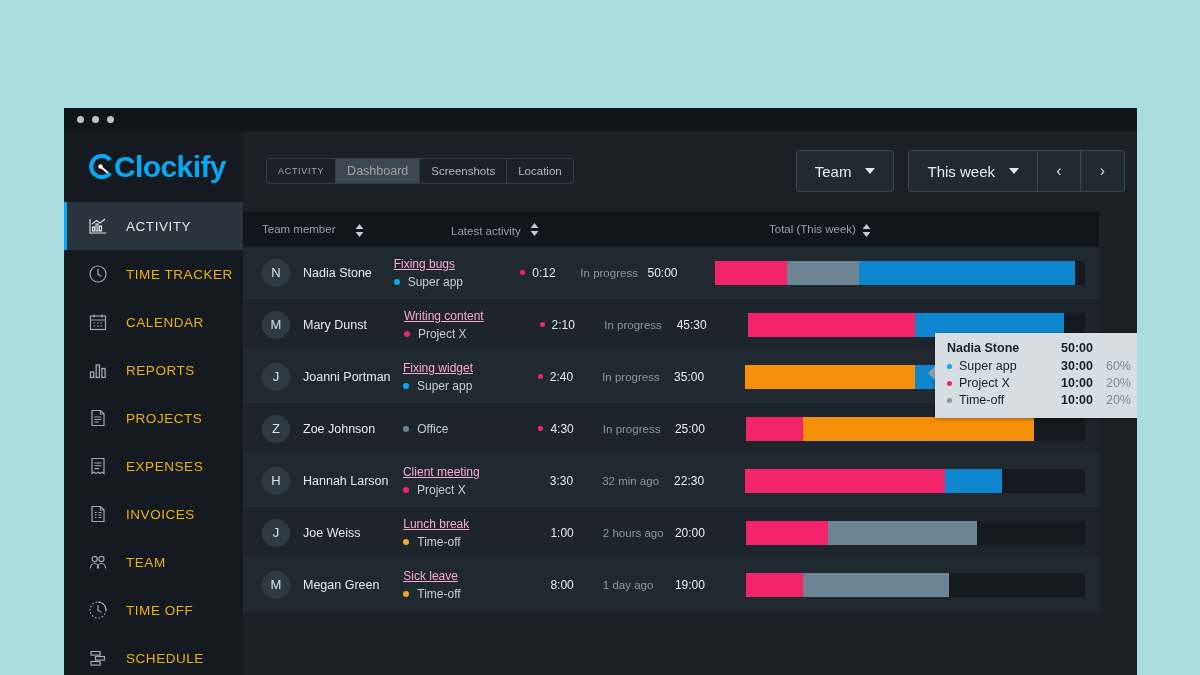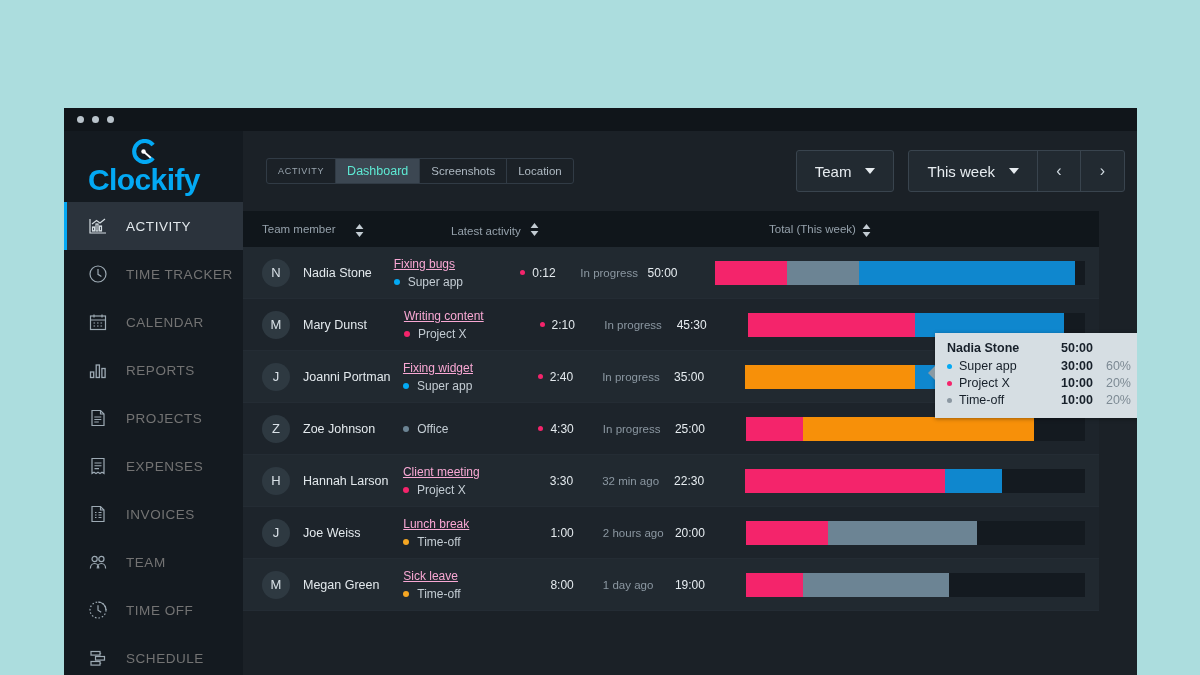--- a/index.html
+++ b/index.html
@@ -24,31 +24,31 @@
   }
   .dot { width: 7px; height: 7px; border-radius: 50%; background: #b9c3cb; }
 
   
   .sidebar {
     position: absolute; left: 0; top: 23px;
     width: 179px; height: 557px;
     background: #141A20;
   }
   .logo-wrap { height: 71px; display: flex; align-items: center; padding-left: 24px; }
-  .logo { display: flex; align-items: center; gap: 1px; flex-direction: column; }
+  .logo { display: flex; align-items: center; gap: 1px; }
   .logo-mark { width: 25px; height: 25px; position: relative; }
   .logo-text {
     font-size: 30px; font-weight: bold; color: #03A9F4;
     letter-spacing: -0.6px; line-height: 1;
   }
   .nav-item {
     position: relative;
     height: 48px; display: flex; align-items: center;
     padding-left: 24px; gap: 18px;
-    color: #737373; font-size: 13.5px; letter-spacing: 0.55px;
+    color: #eab308; font-size: 13.5px; letter-spacing: 0.55px;
   }
   .nav-item.active { background: #2B333C; color: #E2E8EC; }
   .nav-item.active::before {
     content: ""; position: absolute; left: 0; top: 0;
     width: 3px; height: 100%; background: #03A9F4;
   }
   .nav-icon { width: 20px; height: 20px; display: block; flex: 0 0 20px; }
   .nav-icon svg { display: block; width: 20px; height: 20px; }
 
   
@@ -68,21 +68,21 @@
     border: 1px solid #313B45; border-radius: 3px; overflow: hidden;
     height: 26px;
   }
   .tab {
     display: flex; align-items: center; padding: 0 11px;
     font-size: 11.5px; color: #AEB9C2; border-right: 1px solid #313B45;
     background: transparent; white-space: nowrap;
   }
   .tab:last-child { border-right: none; }
   .tab.badge { font-size: 9px; letter-spacing: 0.7px; color: #9AA6B0; }
-  .tab.active { background: #3C4752; color: #5eead4; font-size: 12.5px; }
+  .tab.active { background: #3C4752; color: #a3a3a3; font-size: 12.5px; }
 
   .topright { margin-left: auto; display: flex; align-items: center; gap: 14px; }
   .ctrl {
     border: 1px solid #39444E; border-radius: 3px;
     background: #222A31; height: 42px;
     display: flex; align-items: center;
   }
   .ctrl-seg {
     display: flex; align-items: center; justify-content: center;
     height: 100%; padding: 0 18px; color: #E6EBEF; font-size: 15px;

